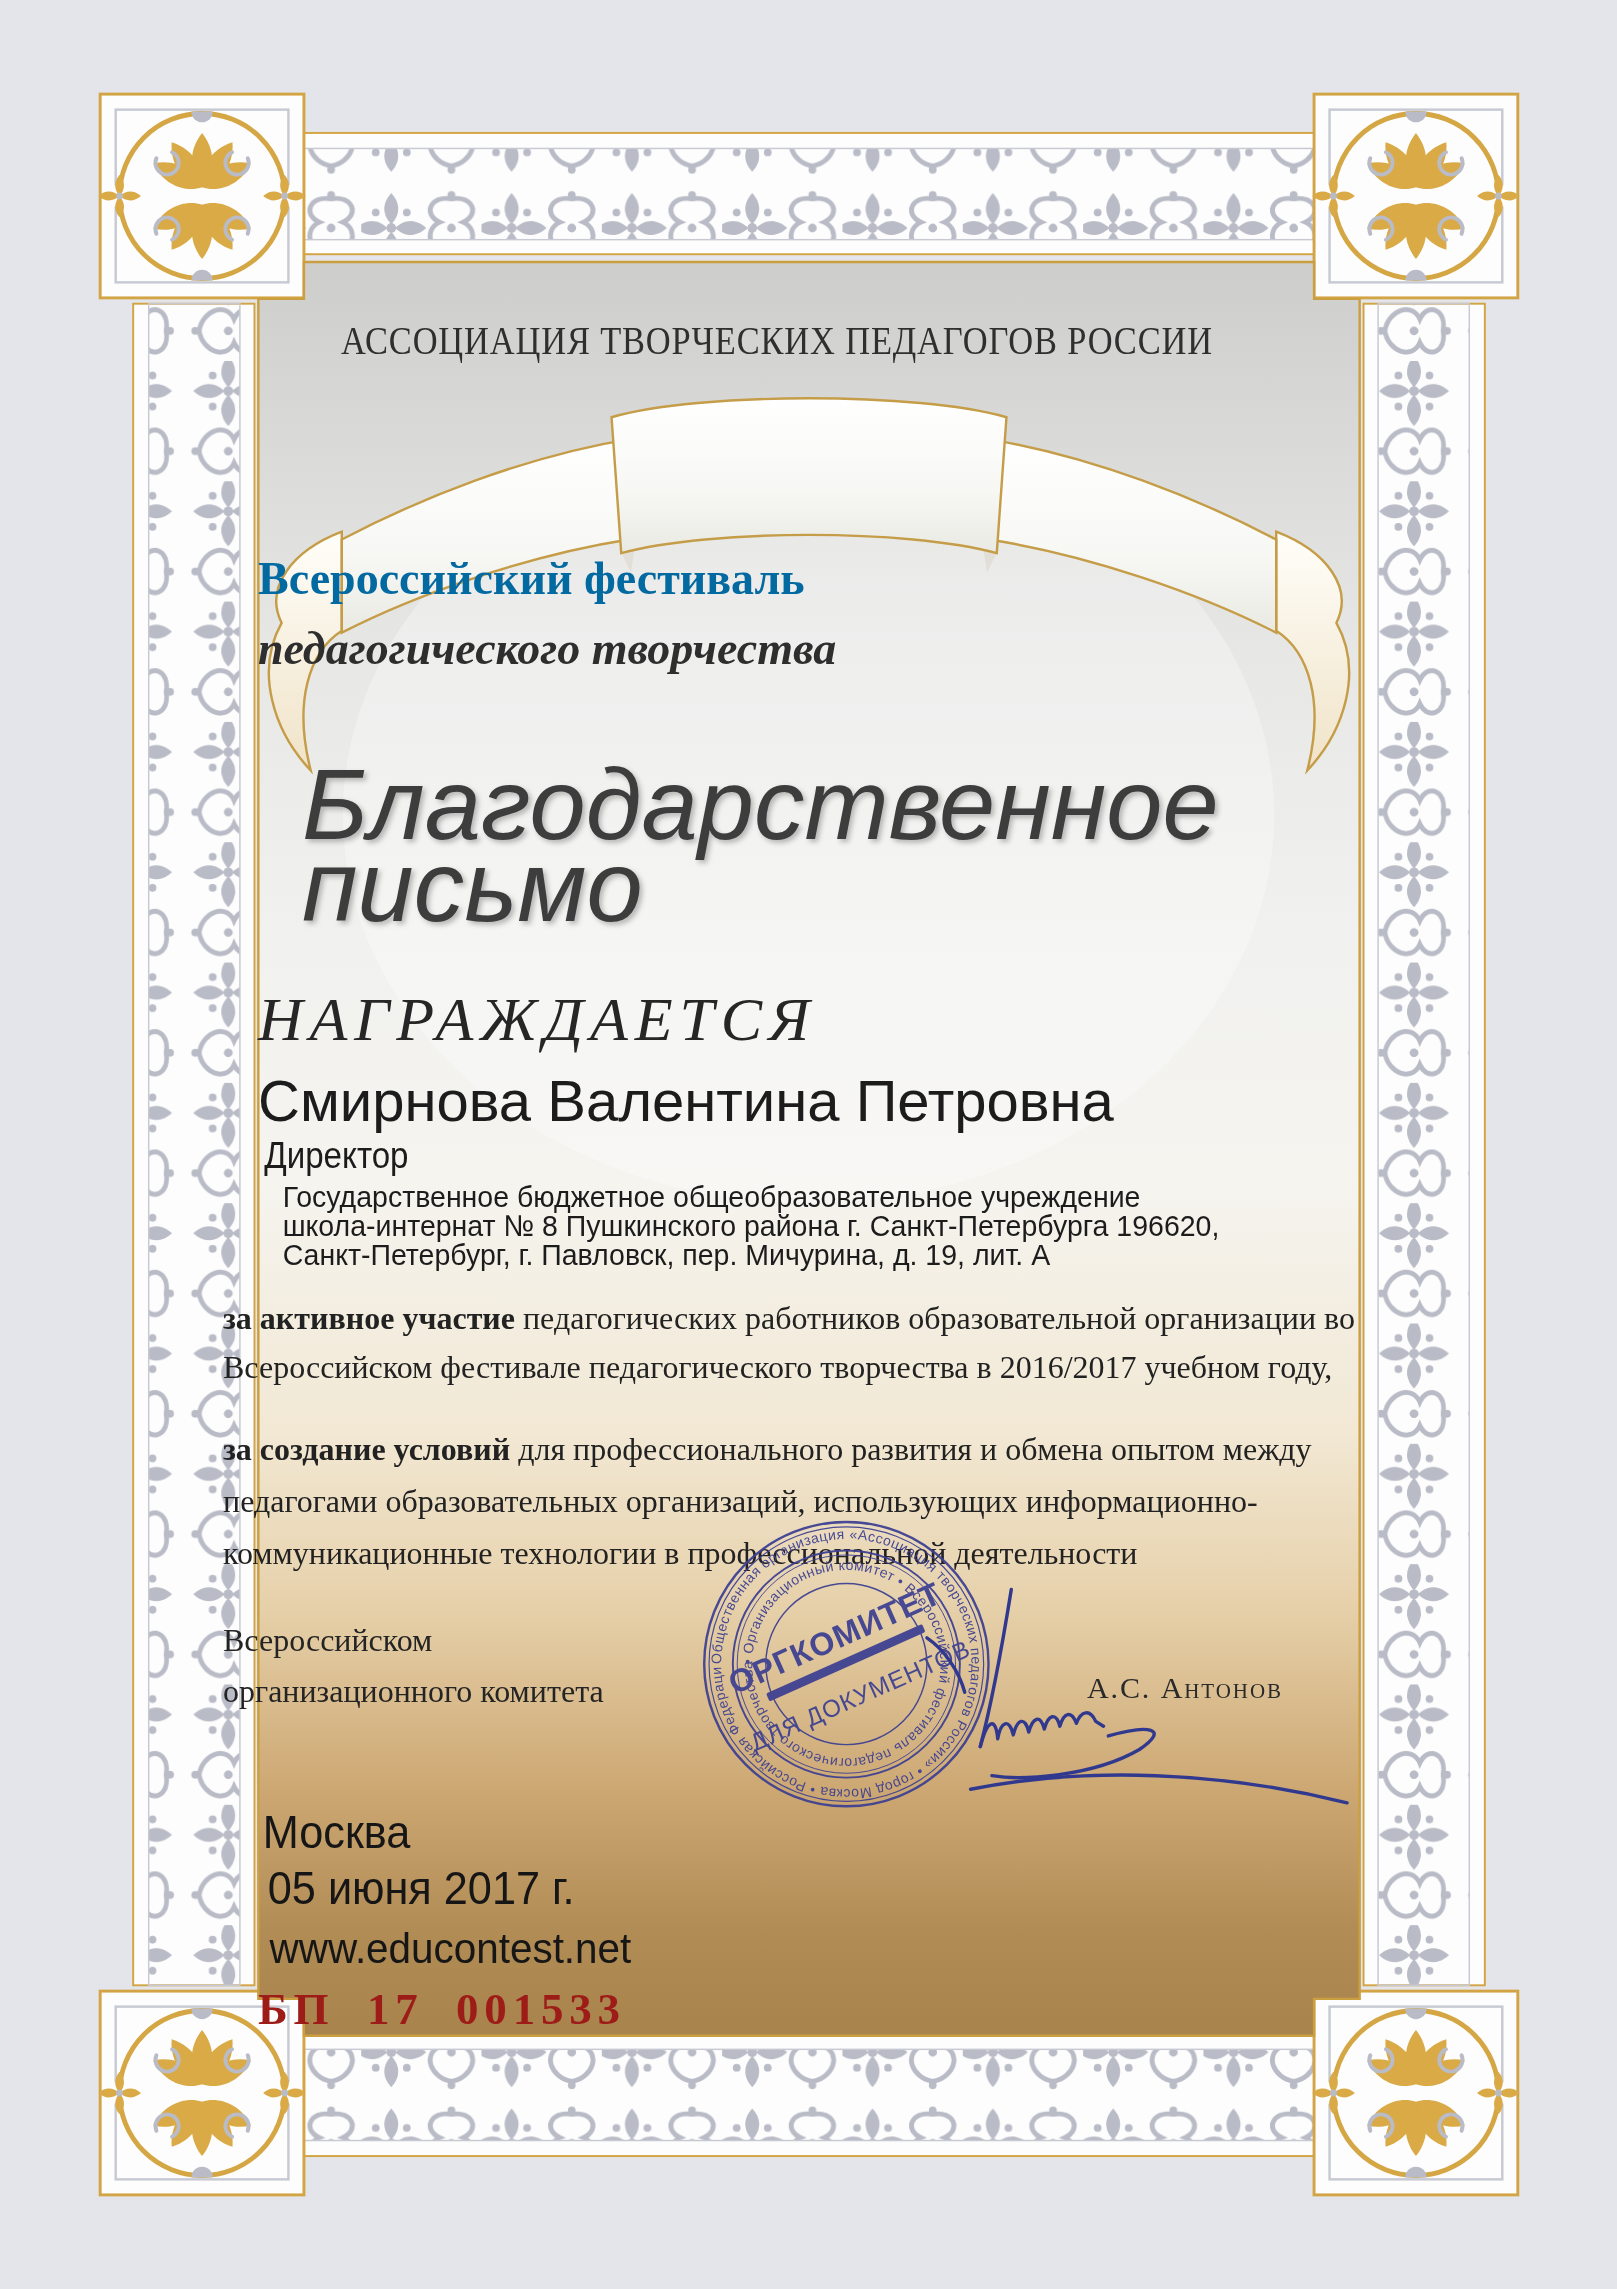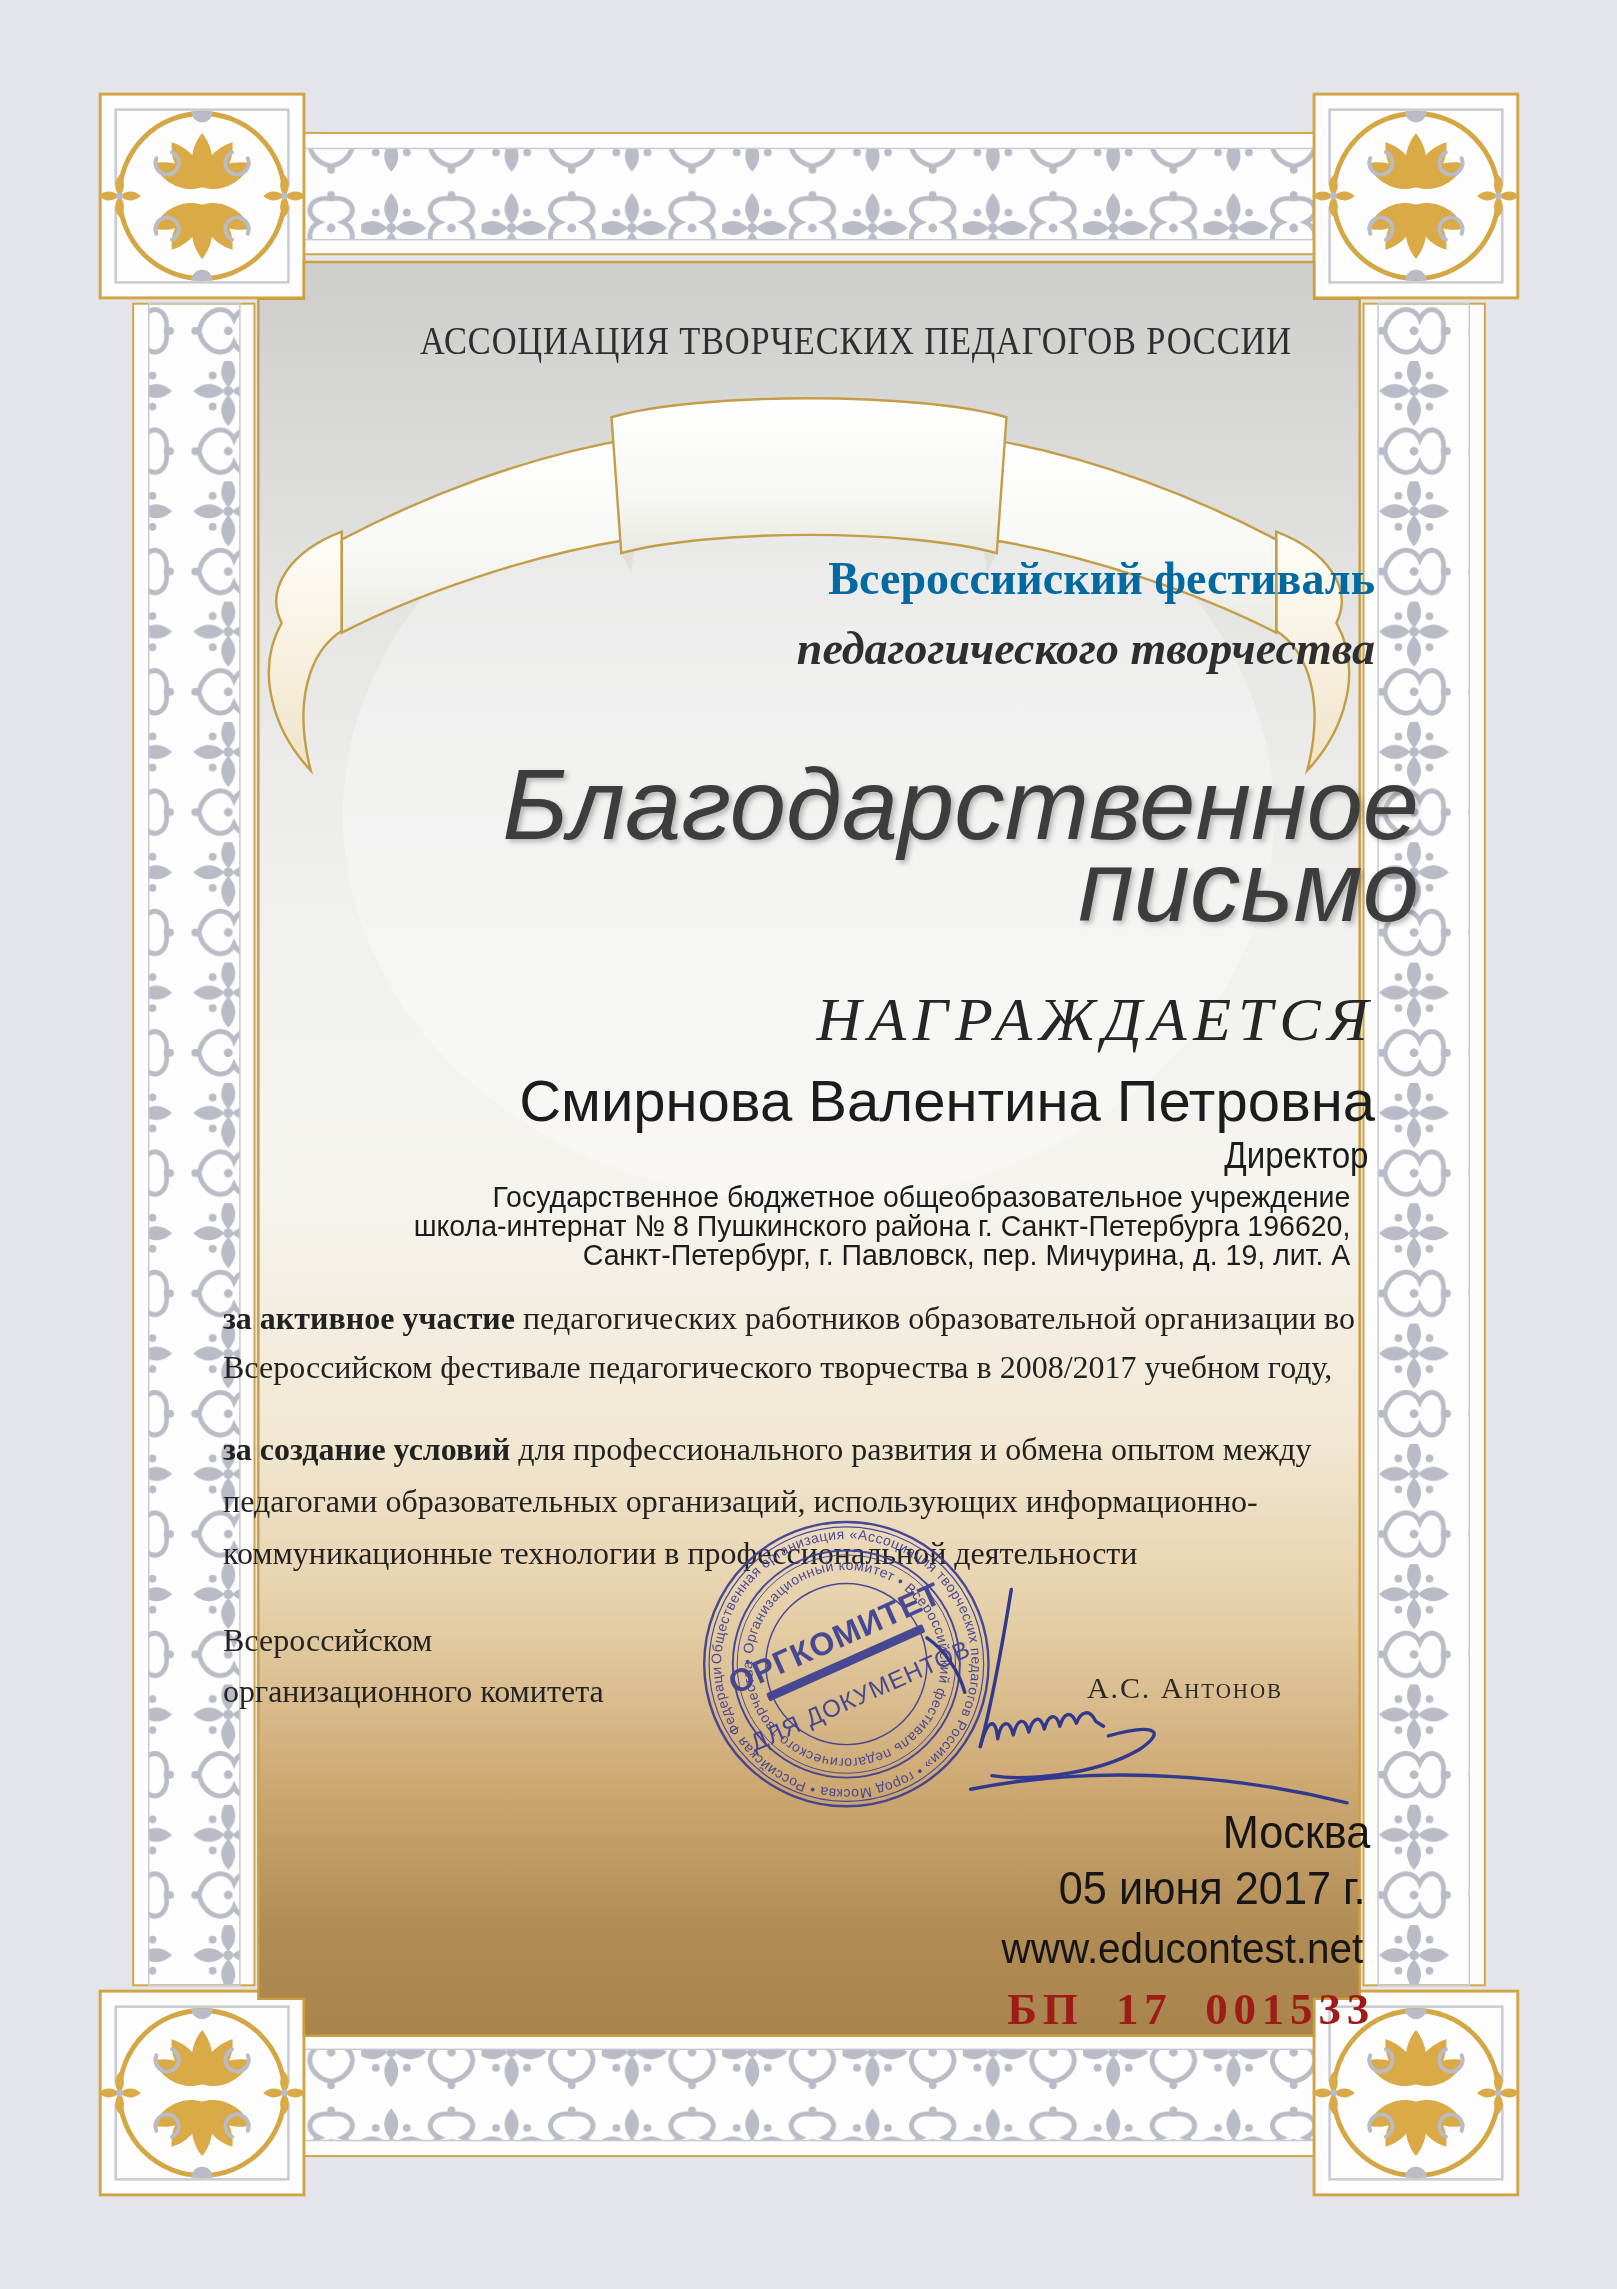--- a/index.html
+++ b/index.html
@@ -3,21 +3,21 @@
 <meta charset="utf-8">
 <style>
   html,body{margin:0;padding:0;}
   body{
     width:1618px;height:2289px;position:relative;overflow:hidden;
     background:#e4e5ea;
     font-family:"Liberation Serif",serif;
   }
   svg{display:block;}
   .layer{position:absolute;left:0;top:0;width:1618px;height:2289px;}
-  .txt{position:absolute;left:258px;width:1101px;text-align:right;color:#2c2c2c;padding-left:16px;}
+  .txt{position:absolute;left:258px;width:1101px;text-align:left;color:#2c2c2c;}
   .cx{display:inline-block;transform-origin:50% 50%;}
   .serif{font-family:"Liberation Serif",serif;}
   .sans{font-family:"Liberation Sans",sans-serif;}
   .assoc{top:316px;font-size:41px;letter-spacing:1px;color:#2f2f2f;}
   .assoc .cx{transform:scaleX(.84);}
   .rib1{top:552px;font-size:46px;font-weight:bold;color:#0369a1;}
   .rib2{top:622px;font-size:46px;font-style:italic;font-weight:bold;color:#2e2e2e;}
   .title{top:763px;font-size:101px;line-height:82px;font-style:italic;color:#3d3d3d;
          font-family:"Liberation Sans",sans-serif;text-shadow:2.9px 2.9px 4.9px rgba(70,70,70,.35);margin-left:44px;}
   .awarded{top:984px;font-size:62px;font-style:italic;letter-spacing:6.8px;color:#262626;}
@@ -215,21 +215,21 @@
 </div>
 
 <div class="txt addr sans">
   <span class="cx">
     <span>Государственное бюджетное общеобразовательное учреждение</span><br>
     <span>школа-интернат № 8 Пушкинского района г. Санкт-Петербурга 196620,</span><br>
     <span>Санкт-Петербург, г. Павловск, пер. Мичурина, д. 19, лит. А</span>
   </span>
 </div>
 
-<div class="para p1 serif"><b>за активное участие</b><span> педагогических работников образовательной организации во Всероссийском фестивале педагогического творчества в 2008/2017 учебном году,</span></div>
+<div class="para p1 serif"><b>за активное участие</b><span> педагогических работников образовательной организации во Всероссийском фестивале педагогического творчества в 2016/2017 учебном году,</span></div>
 
 <div class="para p2 serif"><b>за создание условий</b><span> для профессионального развития и обмена опытом между педагогами образовательных организаций, использующих информационно-коммуникационные технологии в профессиональной деятельности</span></div>
 
 <div class="chair serif">
   <span>Всероссийском</span><br>
   <span>организационного комитета</span>
 </div>
 
 <div class="signer serif">А.С. Антонов</div>
 

